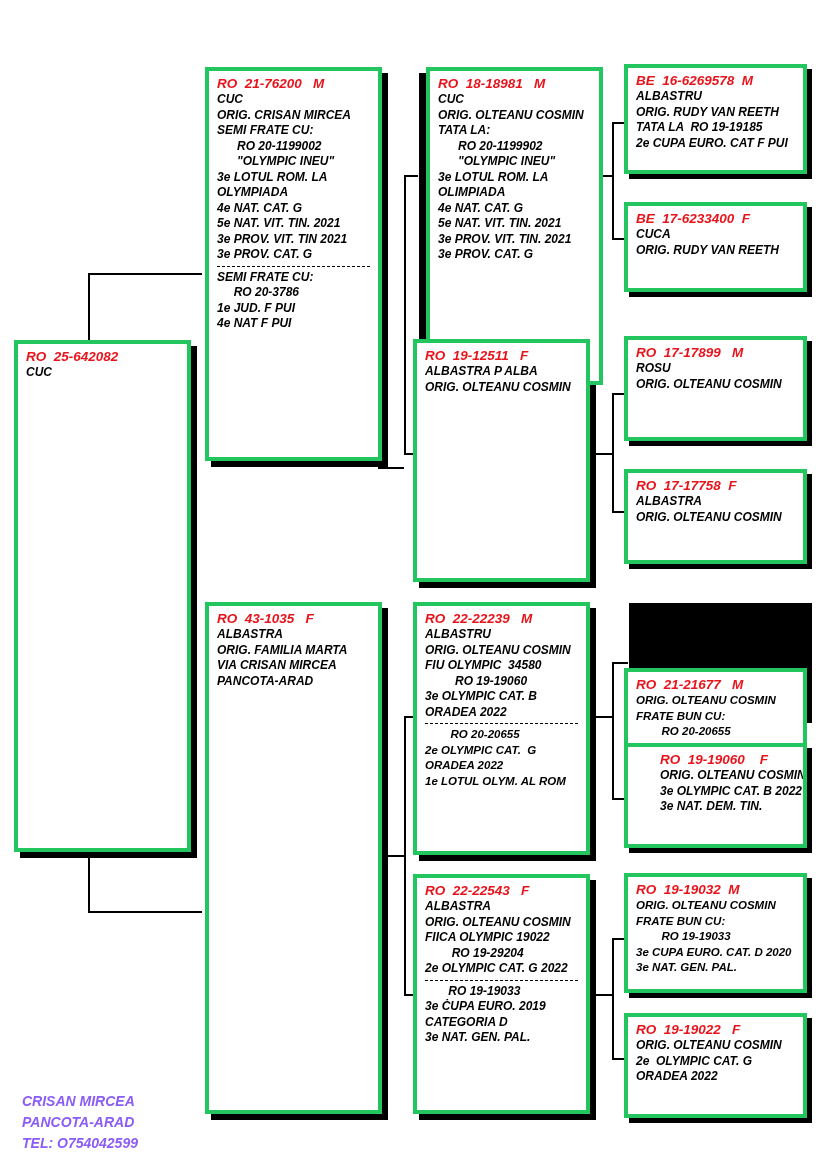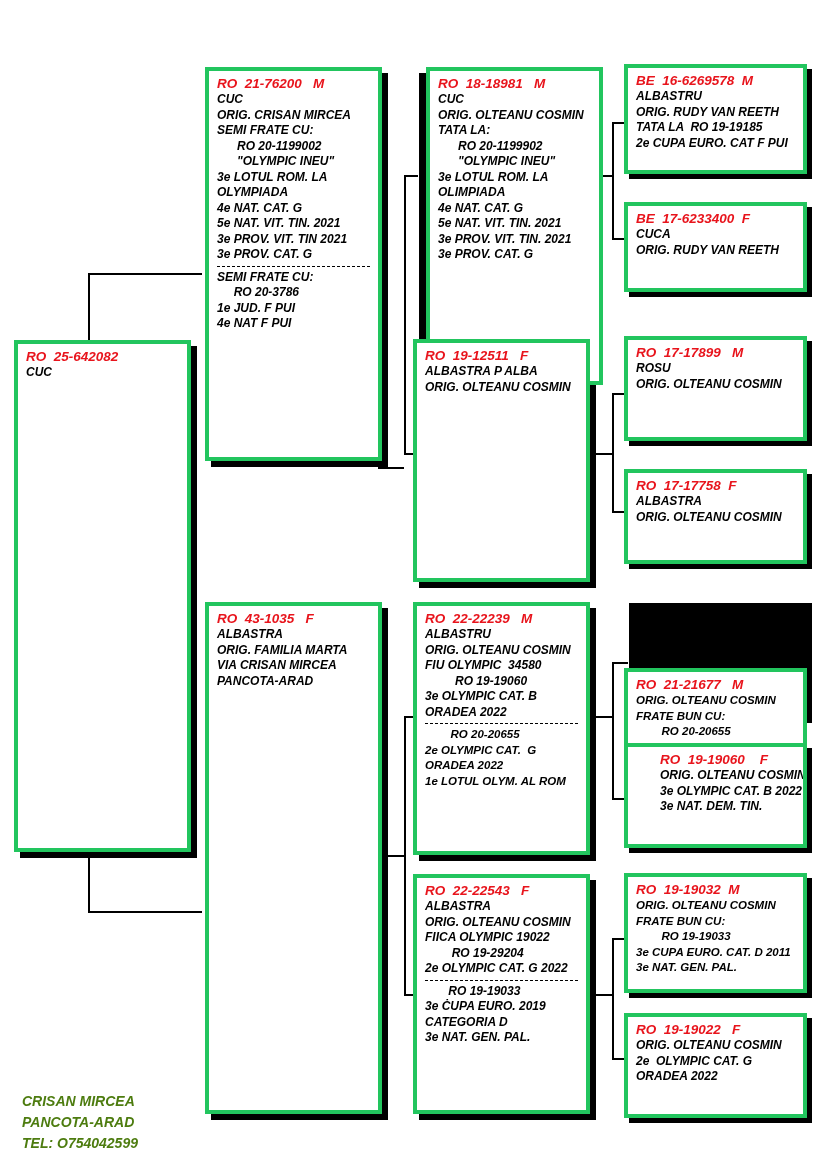--- a/index.html
+++ b/index.html
@@ -88,21 +88,21 @@
     background: #000000;
     z-index: 1;
   }
   .footer {
     position: absolute;
     left: 22px;
     bottom: 18px;
     font-weight: bold;
     font-style: italic;
     font-size: 14px;
-    color: #4d7c0f;
+    color: #8b5cf6;
     line-height: 21px;
     z-index: 3;
   }
 </style>
 </head>
 <body>
 
 <div id="page">
 
 
@@ -280,21 +280,21 @@
     <div class="ln">ORIG. OLTEANU COSMIN</div>
     <div class="ln">3e OLYMPIC CAT. B 2022</div>
     <div class="ln">3e NAT. DEM. TIN.</div>
   </div>
 
   <div class="box" style="left:624px; top:873px; width:183px; height:120px;">
     <div class="hdr">RO  19-19032  M</div>
     <div class="ln sm">ORIG. OLTEANU COSMIN</div>
     <div class="ln sm">FRATE BUN CU:</div>
     <div class="ln sm">        RO 19-19033</div>
-    <div class="ln sm">3e CUPA EURO. CAT. D 2011</div>
+    <div class="ln sm">3e CUPA EURO. CAT. D 2020</div>
     <div class="ln sm">3e NAT. GEN. PAL.</div>
   </div>
 
   <div class="box" style="left:624px; top:1013px; width:183px; height:105px;">
     <div class="hdr">RO  19-19022   F</div>
     <div class="ln">ORIG. OLTEANU COSMIN</div>
     <div class="ln">2e  OLYMPIC CAT. G</div>
     <div class="ln">ORADEA 2022</div>
   </div>
 

